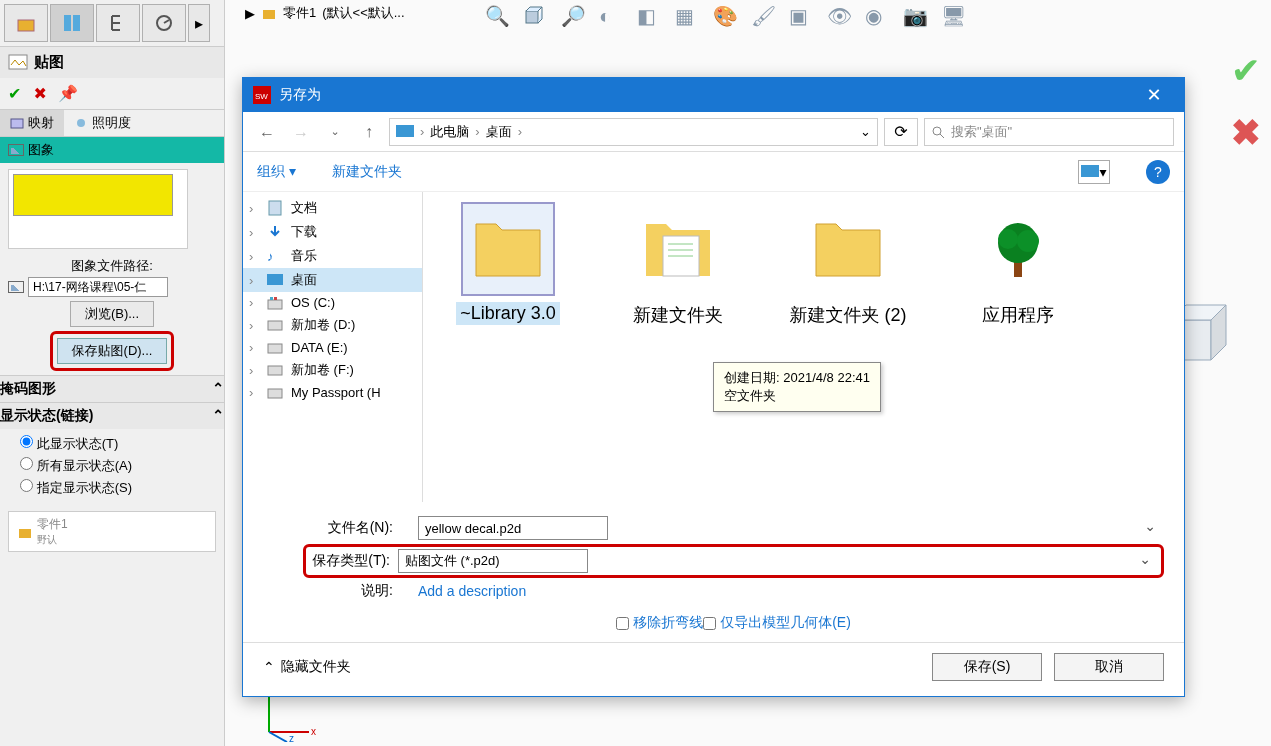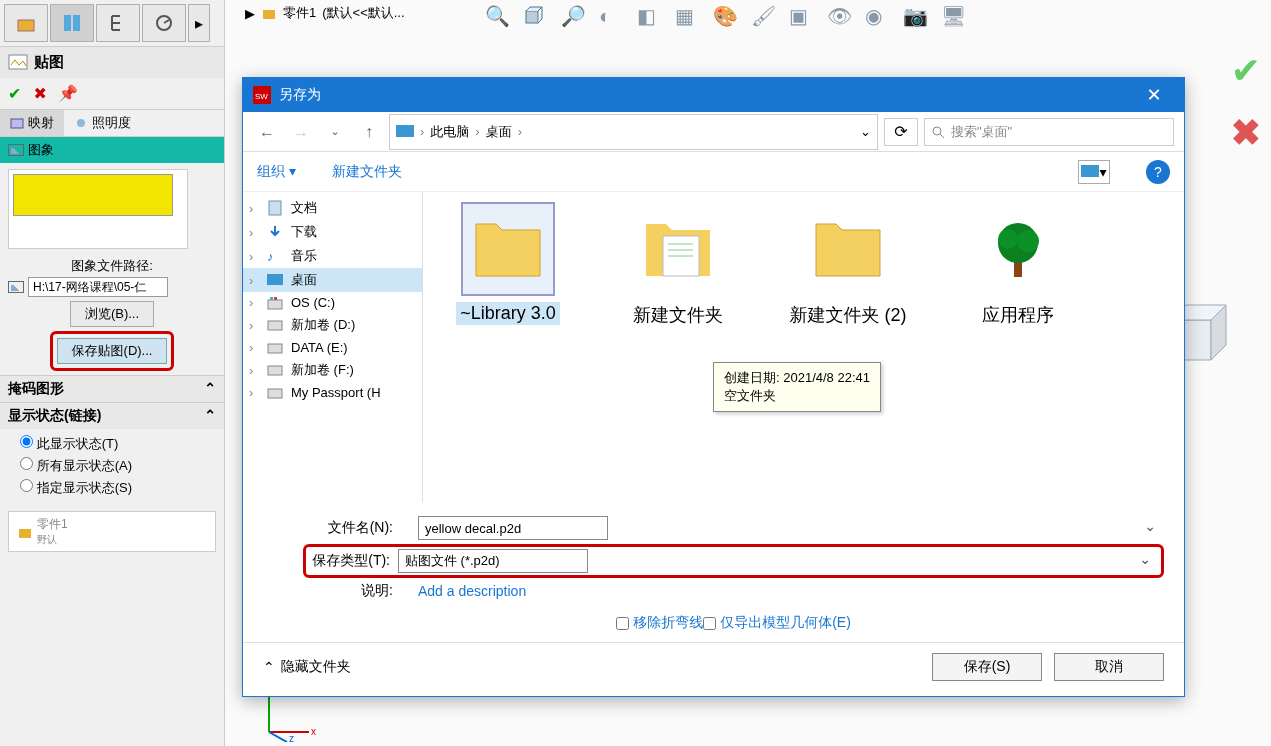--- a/index.html
+++ b/index.html
@@ -32,21 +32,21 @@
 
 .path-label { text-align: center; font-size: 13px; padding: 2px; }
 .path-input { display: flex; margin: 0 8px 4px 8px; align-items: center; }
 .path-input input { width: 140px; border: 1px solid #999; padding: 2px 4px; font-size: 12px; background: #fff; }
 
 .btn-row { text-align: center; margin: 4px 0; }
 .panel-btn { padding: 3px 14px; font-size: 13px; background: #eaeaea; border: 1px solid #aaa; cursor: pointer; }
 .save-decal-highlight { border: 3px solid #c00; border-radius: 6px; padding: 4px; display: inline-block; }
 .save-decal-highlight .panel-btn { background: #cfe3f0; border: 1px solid #7aa; }
 
-.group-header { display: flex; justify-content: space-between; padding: 4px 8px; font-size: 14px; font-weight: bold; background: #e8e8e8; border-top: 1px solid #ccc; cursor: pointer; }
+.group-header { display: flex; justify-content: space-between; padding: 4px 0; font-size: 14px; font-weight: bold; background: #e8e8e8; border-top: 1px solid #ccc; cursor: pointer; }
 .radio-list { padding: 4px 20px; font-size: 13px; }
 .radio-list label { display: block; padding: 2px 0; cursor: pointer; }
 
 .part-item { margin: 8px; padding: 4px 8px; background: #fff; border: 1px solid #ccc; font-size: 12px; color: #888; display: flex; align-items: center; gap: 4px; }
 
 
 .main-area { position: absolute; left: 225px; top: 0; right: 0; height: 746px; background: #fafafa; }
 .breadcrumb { padding: 4px 20px; font-size: 13px; display: flex; align-items: center; gap: 6px; }
 .toolbar-icons { position: absolute; top: 4px; left: 260px; display: flex; gap: 14px; }
 .toolbar-icons span { width: 24px; height: 24px; color: #89a; font-size: 20px; cursor: pointer; display: inline-flex; align-items: center; }
@@ -58,21 +58,21 @@
 
 
 .save-dialog { position: absolute; left: 242px; top: 77px; width: 943px; height: 620px; background: #fff; border: 1px solid #1976d2; box-shadow: 0 4px 16px rgba(0,0,0,.3); }
 .dlg-title { height: 34px; background: #1976d2; color: #fff; display: flex; align-items: center; padding: 0 10px; font-size: 14px; }
 .dlg-title .spacer { flex: 1; }
 .dlg-close { width: 40px; text-align: center; font-size: 18px; cursor: pointer; }
 .dlg-title svg { margin-right: 8px; }
 
 .nav-row { height: 40px; display: flex; align-items: center; padding: 0 10px; gap: 6px; border-bottom: 1px solid #ddd; }
 .nav-btn { width: 28px; height: 28px; display: flex; align-items: center; justify-content: center; color: #666; cursor: pointer; }
-.addr-bar { flex: 1; height: 36px; border: 1px solid #ccc; display: flex; align-items: center; padding: 0 6px; font-size: 13px; gap: 6px; }
+.addr-bar { flex: 1; height: 28px; border: 1px solid #ccc; display: flex; align-items: center; padding: 0 6px; font-size: 13px; gap: 6px; }
 .addr-bar .crumb { cursor: pointer; }
 .addr-bar .sep { color: #888; }
 .refresh-btn { width: 34px; height: 28px; border: 1px solid #ccc; display: flex; align-items: center; justify-content: center; cursor: pointer; }
 .search-box { width: 250px; height: 28px; border: 1px solid #ccc; display: flex; align-items: center; padding: 0 6px; color: #888; font-size: 13px; }
 .search-box svg { margin-right: 6px; }
 
 .toolbar-row { height: 40px; display: flex; align-items: center; padding: 0 14px; gap: 36px; font-size: 14px; border-bottom: 1px solid #eee; }
 .toolbar-row .spacer { flex: 1; }
 .view-btn { width: 32px; height: 24px; border: 1px solid #aaa; cursor: pointer; display: flex; align-items: center; justify-content: center; }
 .help-btn { width: 24px; height: 24px; border-radius: 50%; background: #1976d2; color: #fff; display: flex; align-items: center; justify-content: center; font-size: 14px; cursor: pointer; }

